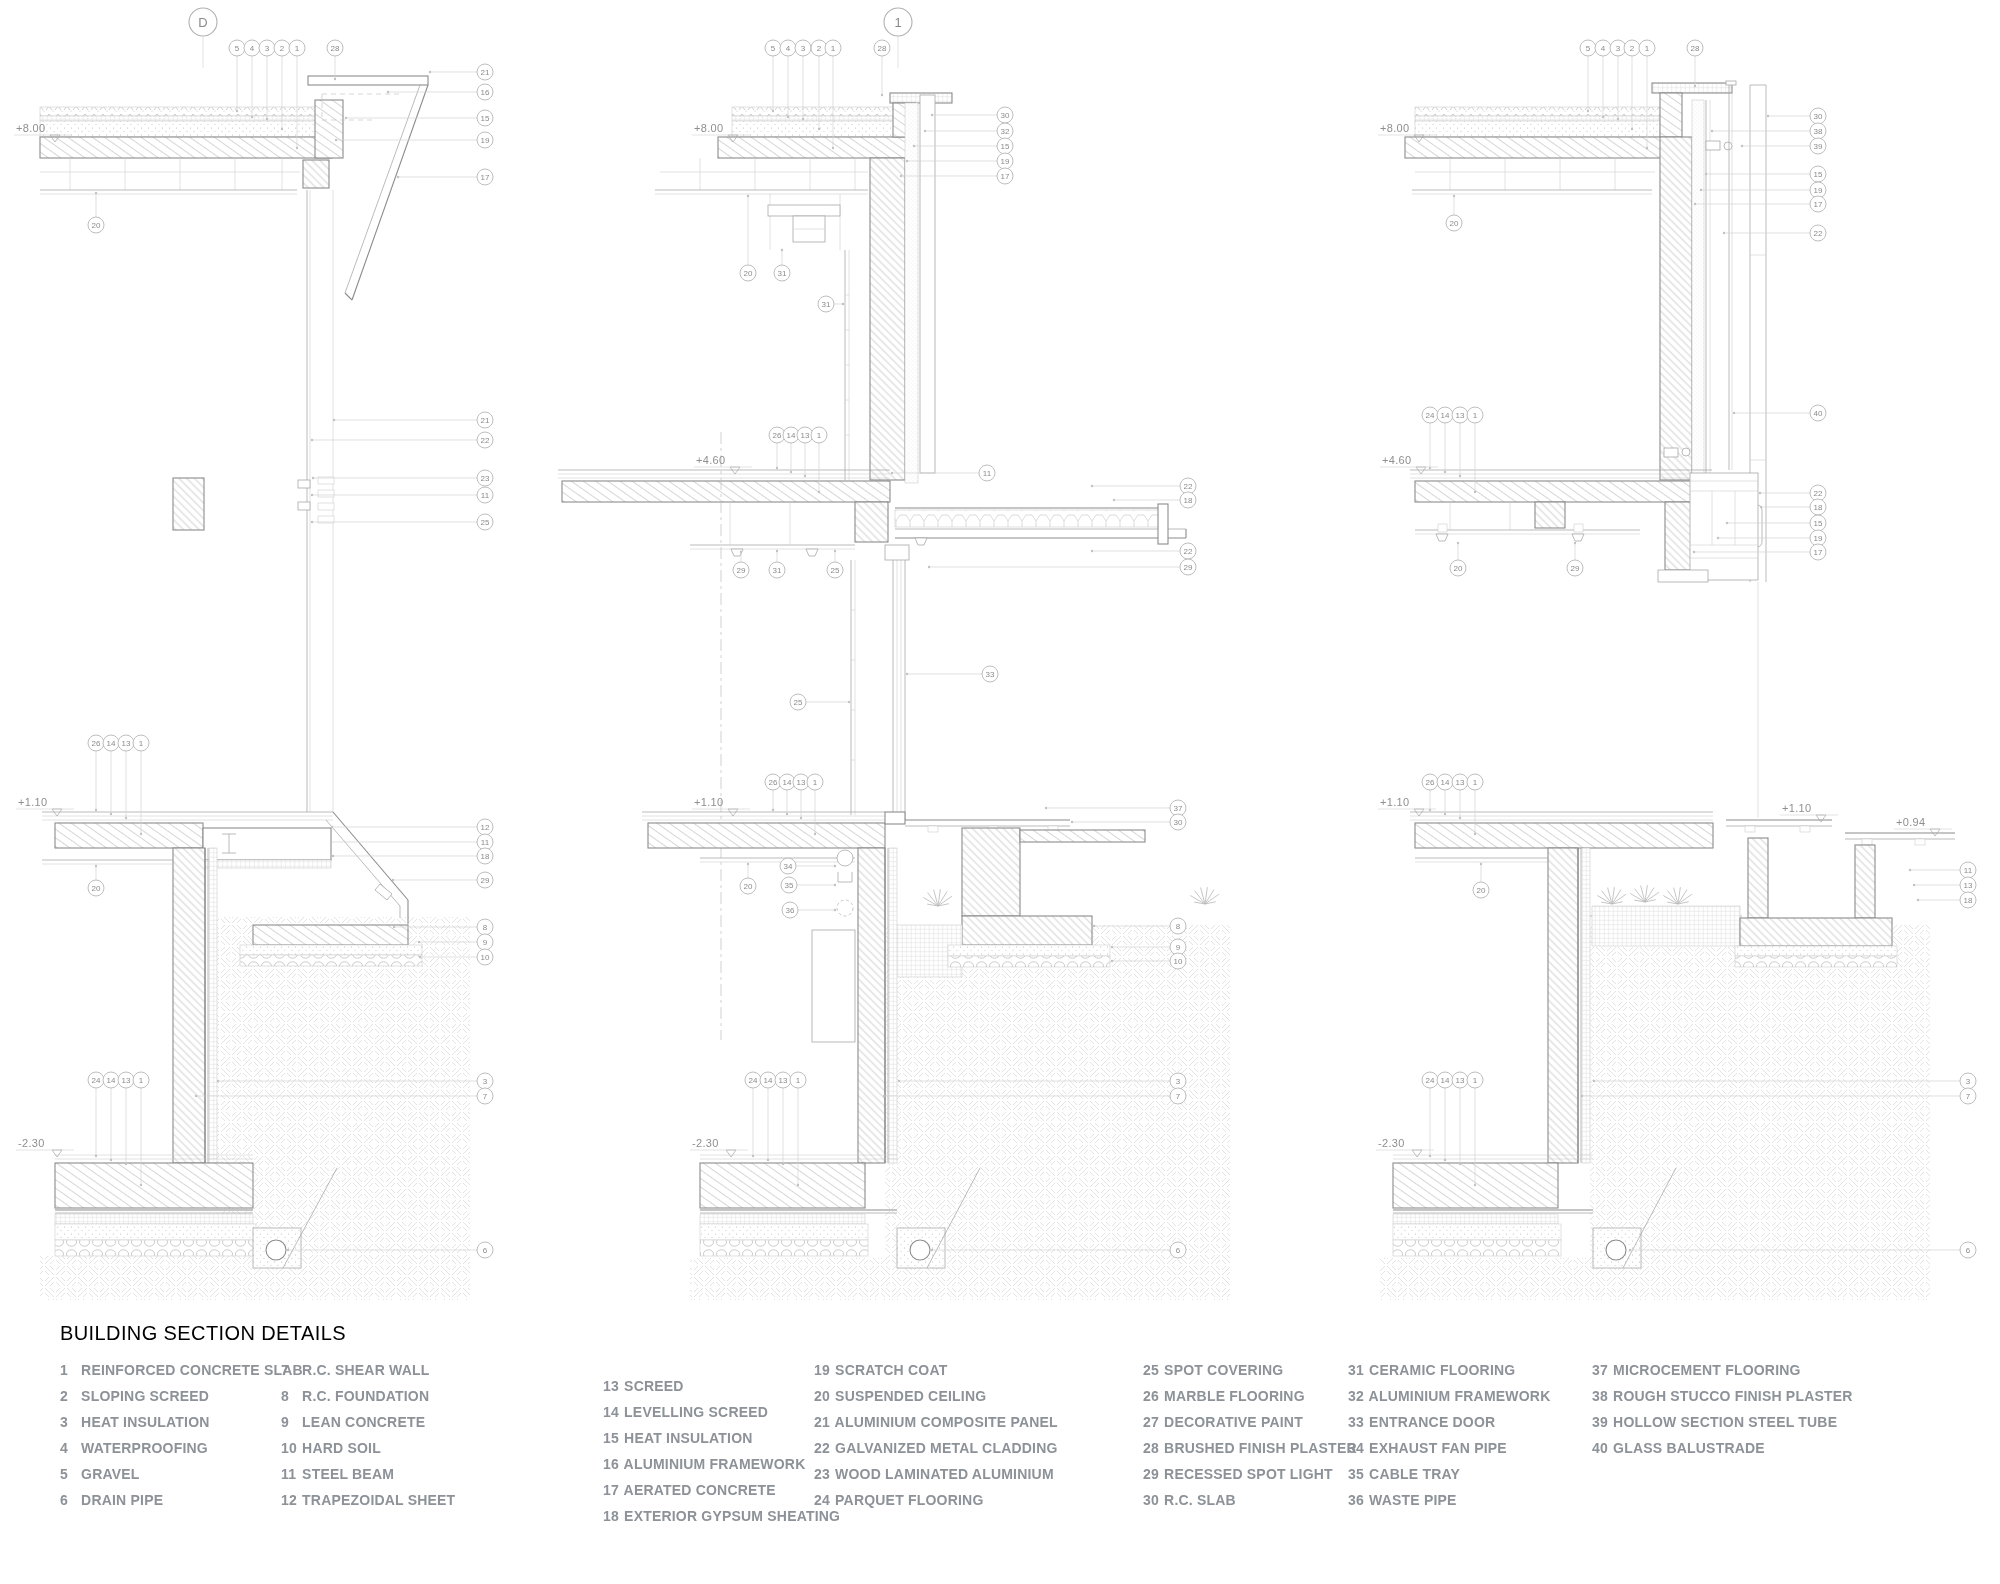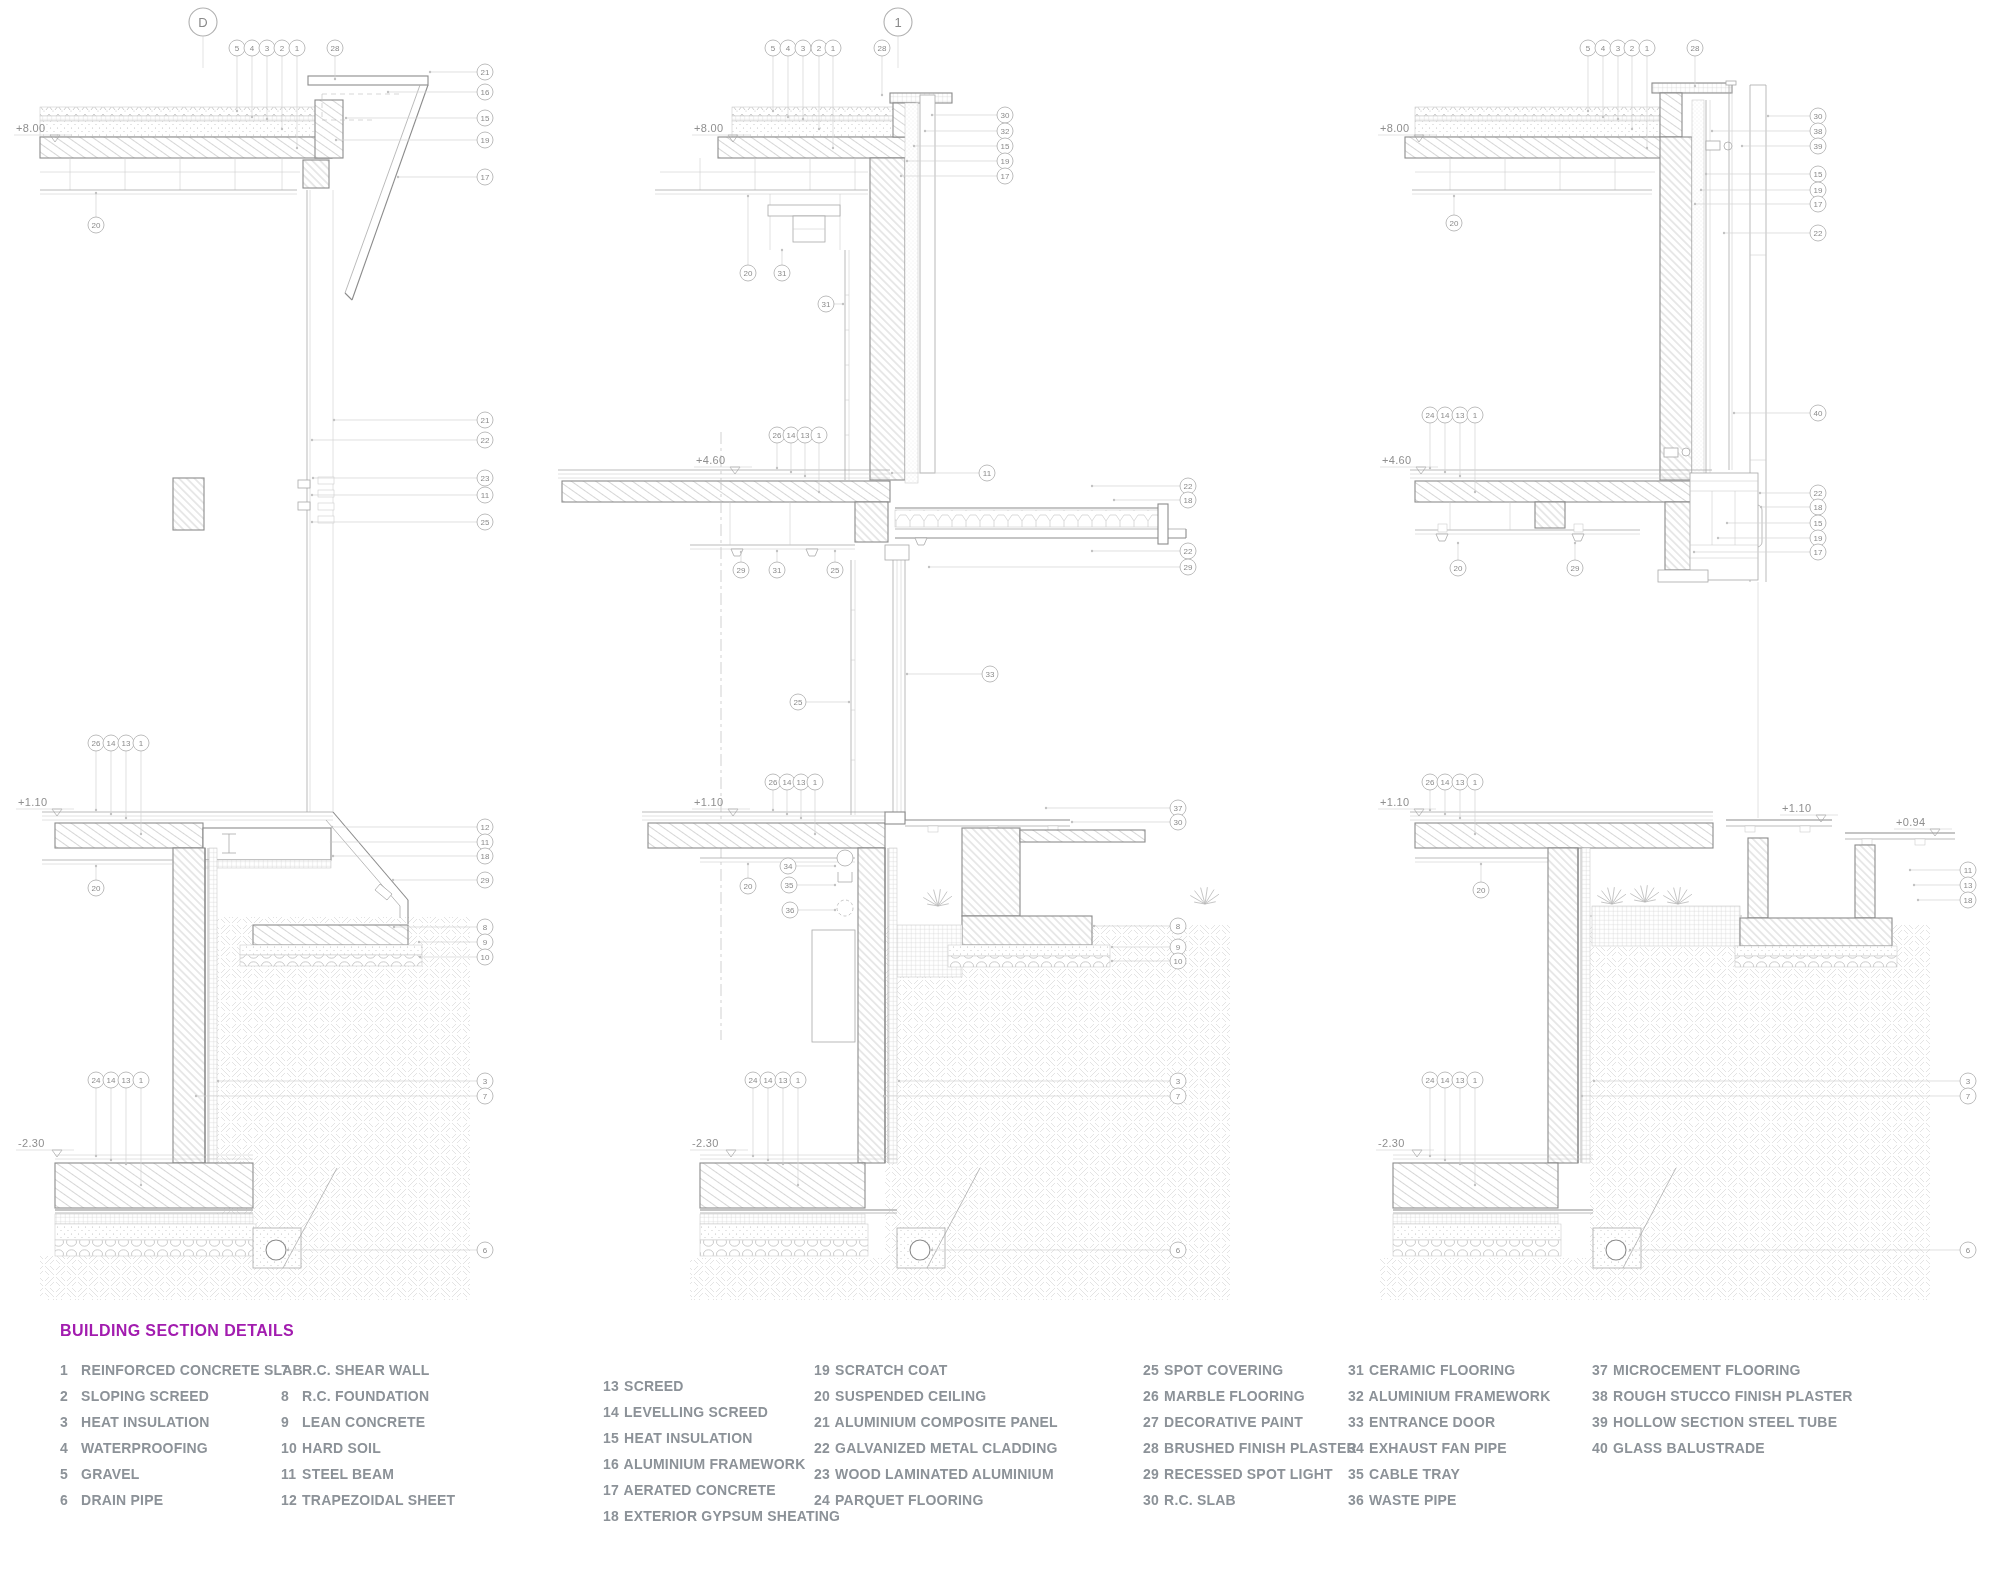--- a/index.html
+++ b/index.html
@@ -1,20 +1,20 @@
 <!DOCTYPE html>
 <html><head>
 <meta charset="utf-8">
 <style>
   html,body{margin:0;padding:0;background:#fff;}
   .page{position:relative;width:2000px;height:1584px;background:#ffffff;overflow:hidden;
         font-family:"Liberation Sans",sans-serif;}
   svg text{font-family:"Liberation Sans",sans-serif;}
-  .legend-title{position:absolute;left:60px;top:1322px;font-size:16px;font-weight:bold;
-        letter-spacing:.4px;color:#a21caf;}
+  .legend-title{position:absolute;left:60px;top:1322px;font-size:20px;font-weight:normal;
+        letter-spacing:.4px;color:#000000;}
   .legend-col{position:absolute;top:1357px;font-size:14px;font-weight:bold;letter-spacing:.2px;
         color:#8c9298;line-height:26px;white-space:nowrap;}
   .legend-col .num{display:inline-block;min-width:17px;}
 </style>
 </head>
 <body>
 
 <div class="page">
 
   <svg id="dwg" width="2000" height="1315" viewBox="0 0 2000 1315">

